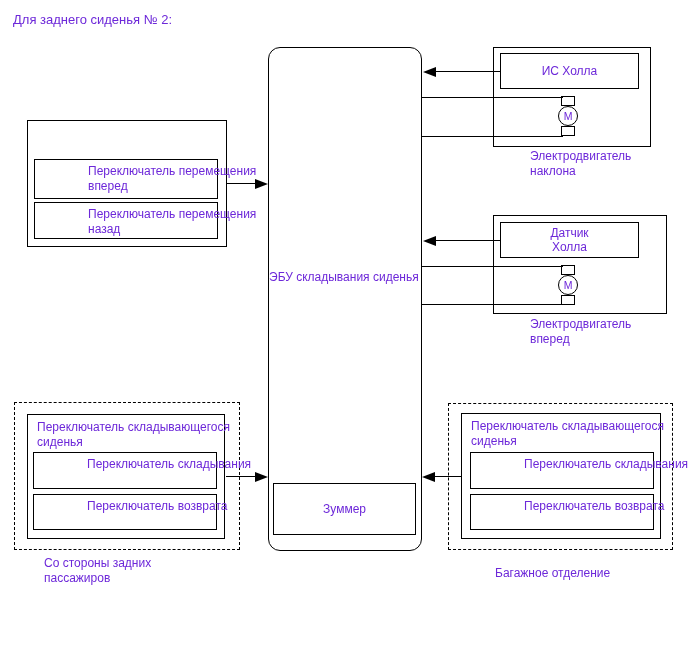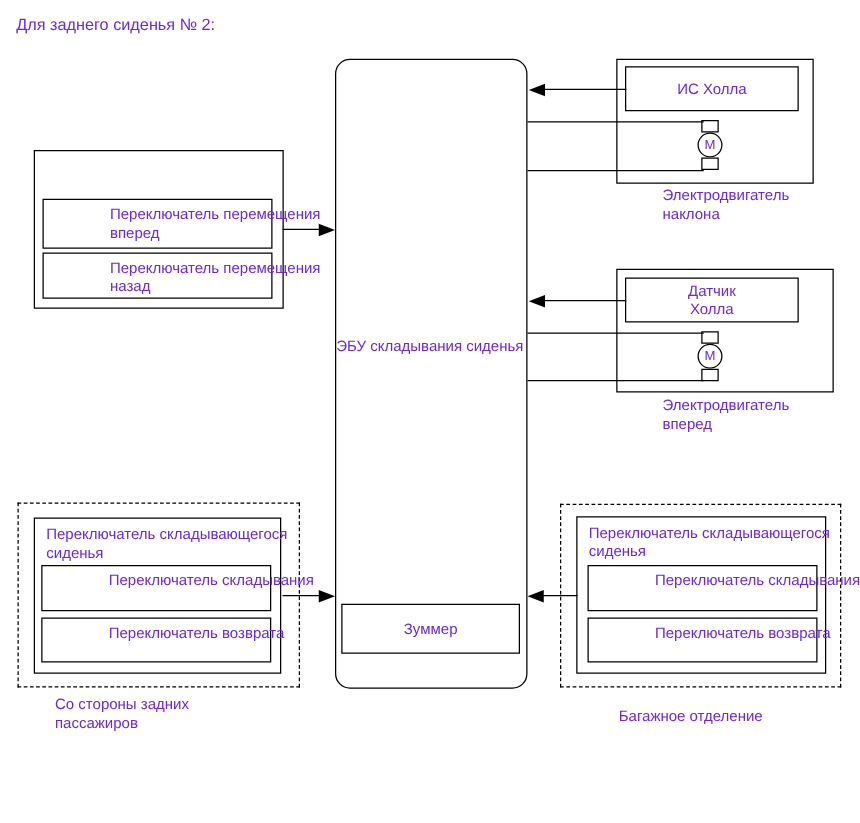--- a/index.html
+++ b/index.html
@@ -47,21 +47,21 @@
     <div class="box" style="left:6px;top:81px;width:184px;height:37px;">
       <div class="inner-text">
         <div class="ln">Переключатель перемещения</div>
         <div class="ln">назад</div>
       </div>
     </div>
   </div>
 
   <div class="box ecu" style="left:268px;top:47px;width:154px;height:504px;">
     <div class="ecu-label">ЭБУ складывания сиденья</div>
-    <div class="box buzzer" style="left:4px;top:435px;width:143px;height:40px;">
+    <div class="box buzzer" style="left:4px;top:435px;width:143px;height:52px;">
       <span>Зуммер</span>
     </div>
   </div>
 
   <div class="box" style="left:493px;top:47px;width:158px;height:100px;">
     <div class="box sensor" style="left:6px;top:5px;width:139px;height:36px;">
       <div class="ln">ИС Холла</div>
     </div>
     <div class="brush" style="left:67px;top:48px;"></div>
     <div class="motor-circle" style="left:64px;top:58px;">

